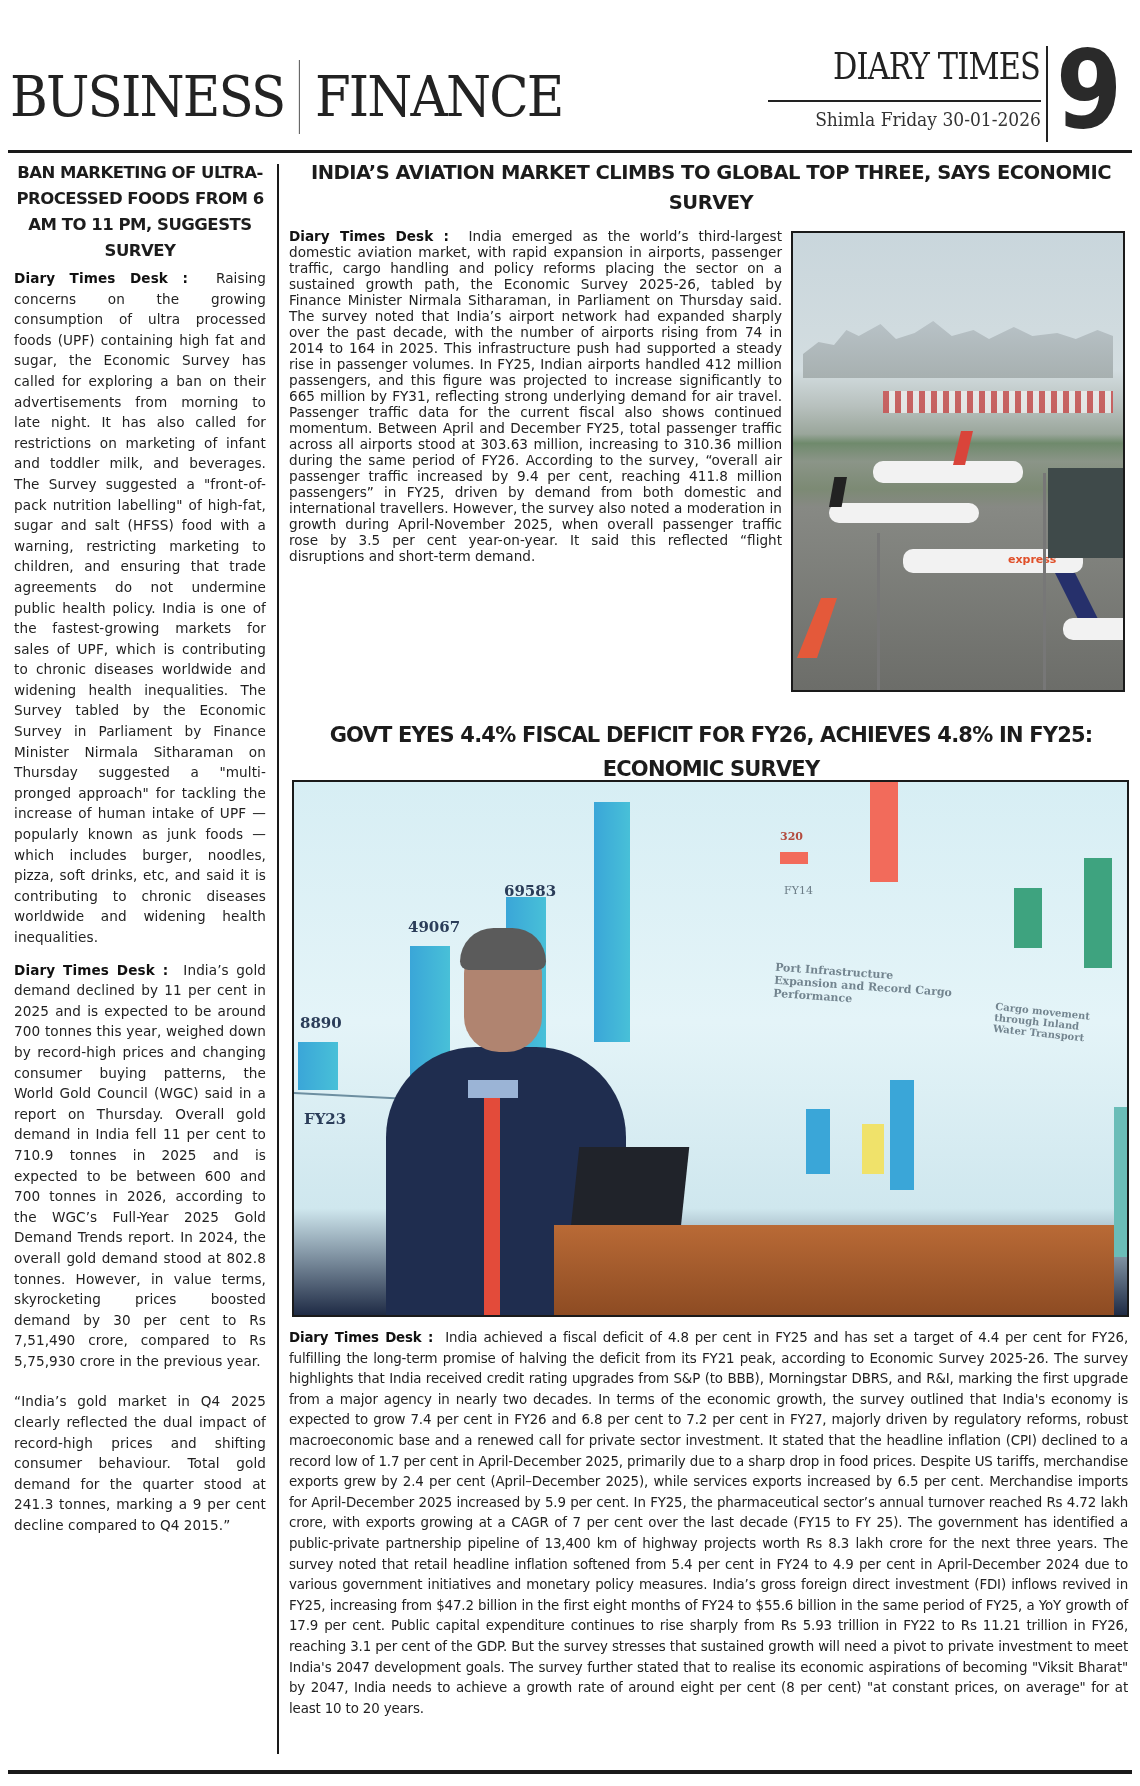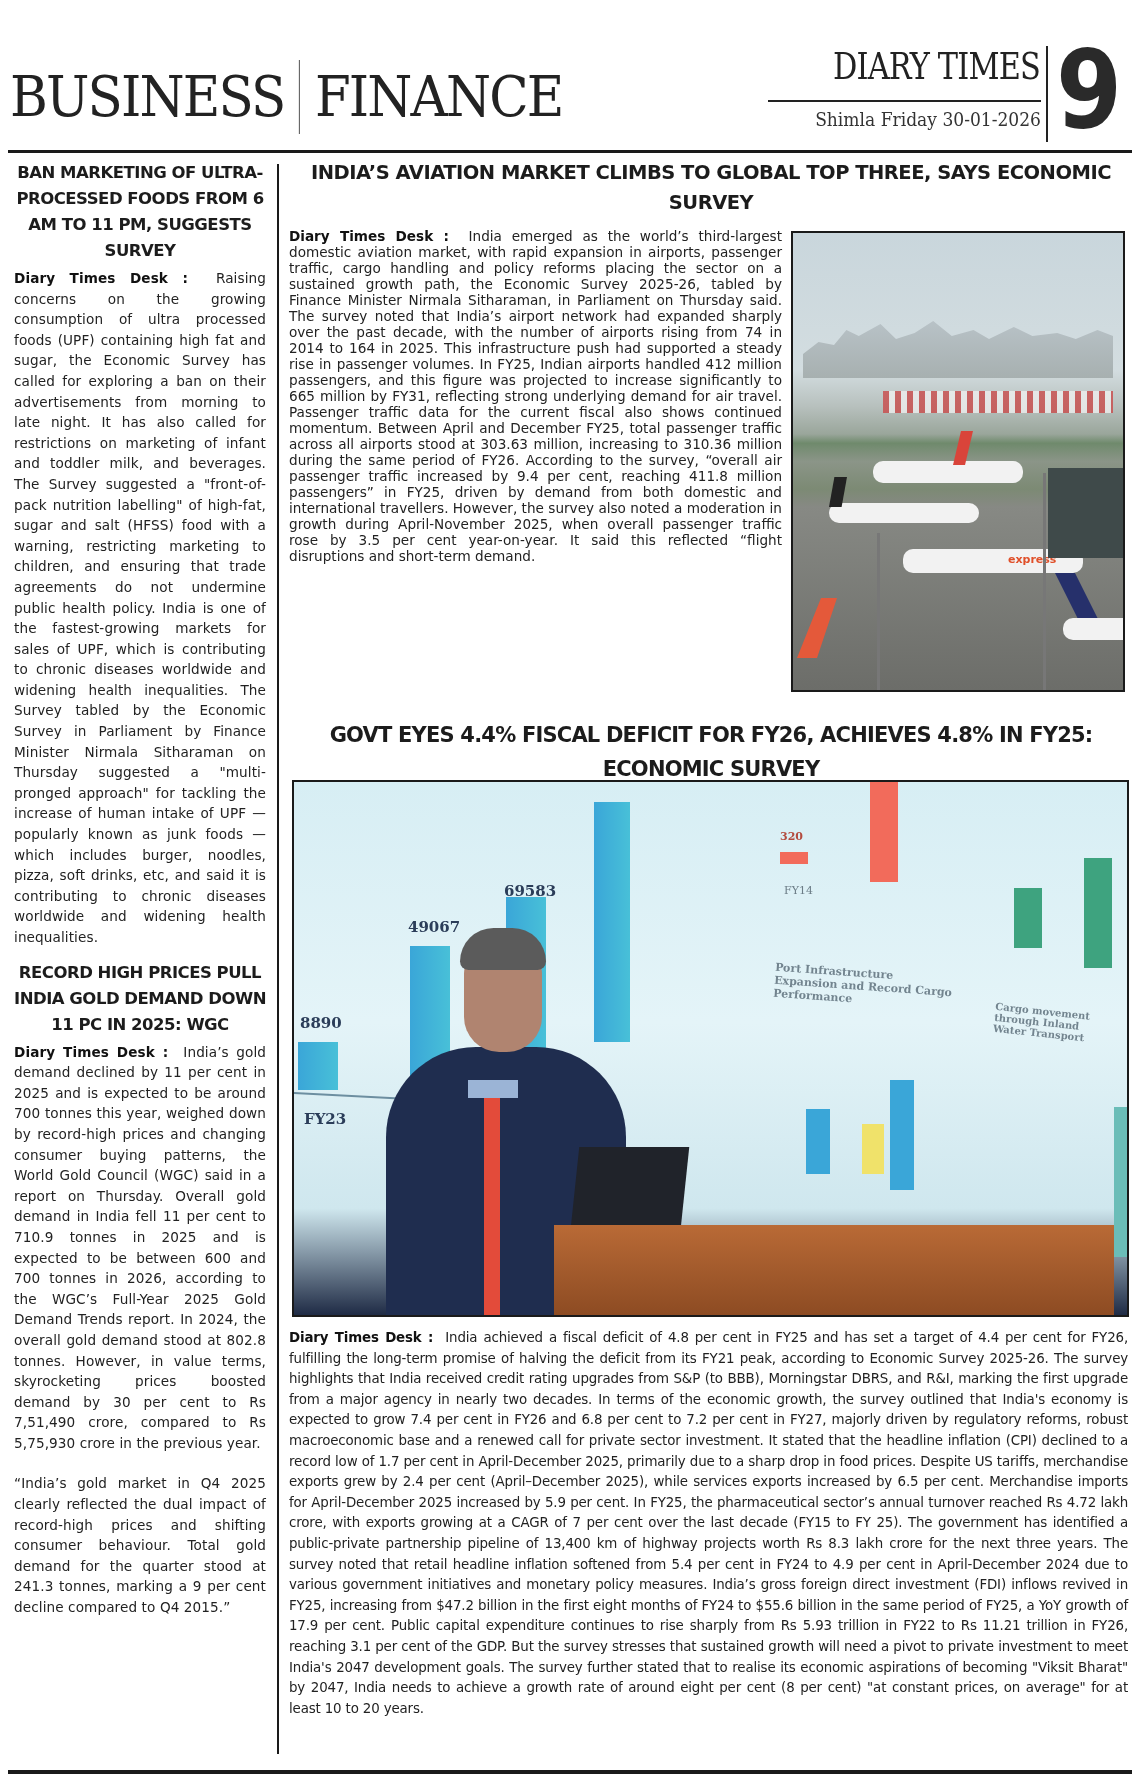--- a/index.html
+++ b/index.html
@@ -92,21 +92,20 @@
 
 <div class="left-col">
   <div class="art">
     <h2 class="headline">BAN MARKETING OF ULTRA-PROCESSED FOODS FROM 6 AM TO 11 PM, SUGGESTS SURVEY</h2>
     <p class="body-text">
       <span class="byline">Diary Times Desk :</span>&nbsp;
       <span>Raising concerns on the growing consumption of ultra processed foods (UPF) containing high fat and sugar, the Economic Survey has called for exploring a ban on their advertisements from morning to late night. It has also called for restrictions on marketing of infant and toddler milk, and beverages. The Survey suggested a "front-of-pack nutrition labelling" of high-fat, sugar and salt (HFSS) food with a warning, restricting marketing to children, and ensuring that trade agreements do not undermine public health policy. India is one of the fastest-growing markets for sales of UPF, which is contributing to chronic diseases worldwide and widening health inequalities. The Survey tabled by the Economic Survey in Parliament by Finance Minister Nirmala Sitharaman on Thursday suggested a "multi-pronged approach" for tackling the increase of human intake of UPF — popularly known as junk foods — which includes burger, noodles, pizza, soft drinks, etc, and said it is contributing to chronic diseases worldwide and widening health inequalities.</span>
     </p>
   </div>
   <div class="art">
-    <h2 class="headline">RECORD HIGH PRICES PULL INDIA GOLD DEMAND DOWN 11 PC IN 2025: WGC</h2>
     <p class="body-text">
       <span class="byline">Diary Times Desk :</span>&nbsp;
       <span>India’s gold demand declined by 11 per cent in 2025 and is expected to be around 700 tonnes this year, weighed down by record-high prices and changing consumer buying patterns, the World Gold Council (WGC) said in a report on Thursday. Overall gold demand in India fell 11 per cent to 710.9 tonnes in 2025 and is expected to be between 600 and 700 tonnes in 2026, according to the WGC’s Full-Year 2025 Gold Demand Trends report. In 2024, the overall gold demand stood at 802.8 tonnes. However, in value terms, skyrocketing prices boosted demand by 30 per cent to Rs 7,51,490 crore, compared to Rs 5,75,930 crore in the previous year.</span>
     </p>
     <div class="para-gap"></div>
     <p class="body-text">“India’s gold market in Q4 2025 clearly reflected the dual impact of record-high prices and shifting consumer behaviour. Total gold demand for the quarter stood at 241.3 tonnes, marking a 9 per cent decline compared to Q4 2015.”</p>
   </div>
 </div>
 
 <h1 class="headline aviation-head">INDIA’S AVIATION MARKET CLIMBS TO GLOBAL TOP THREE, SAYS ECONOMIC SURVEY</h1>

